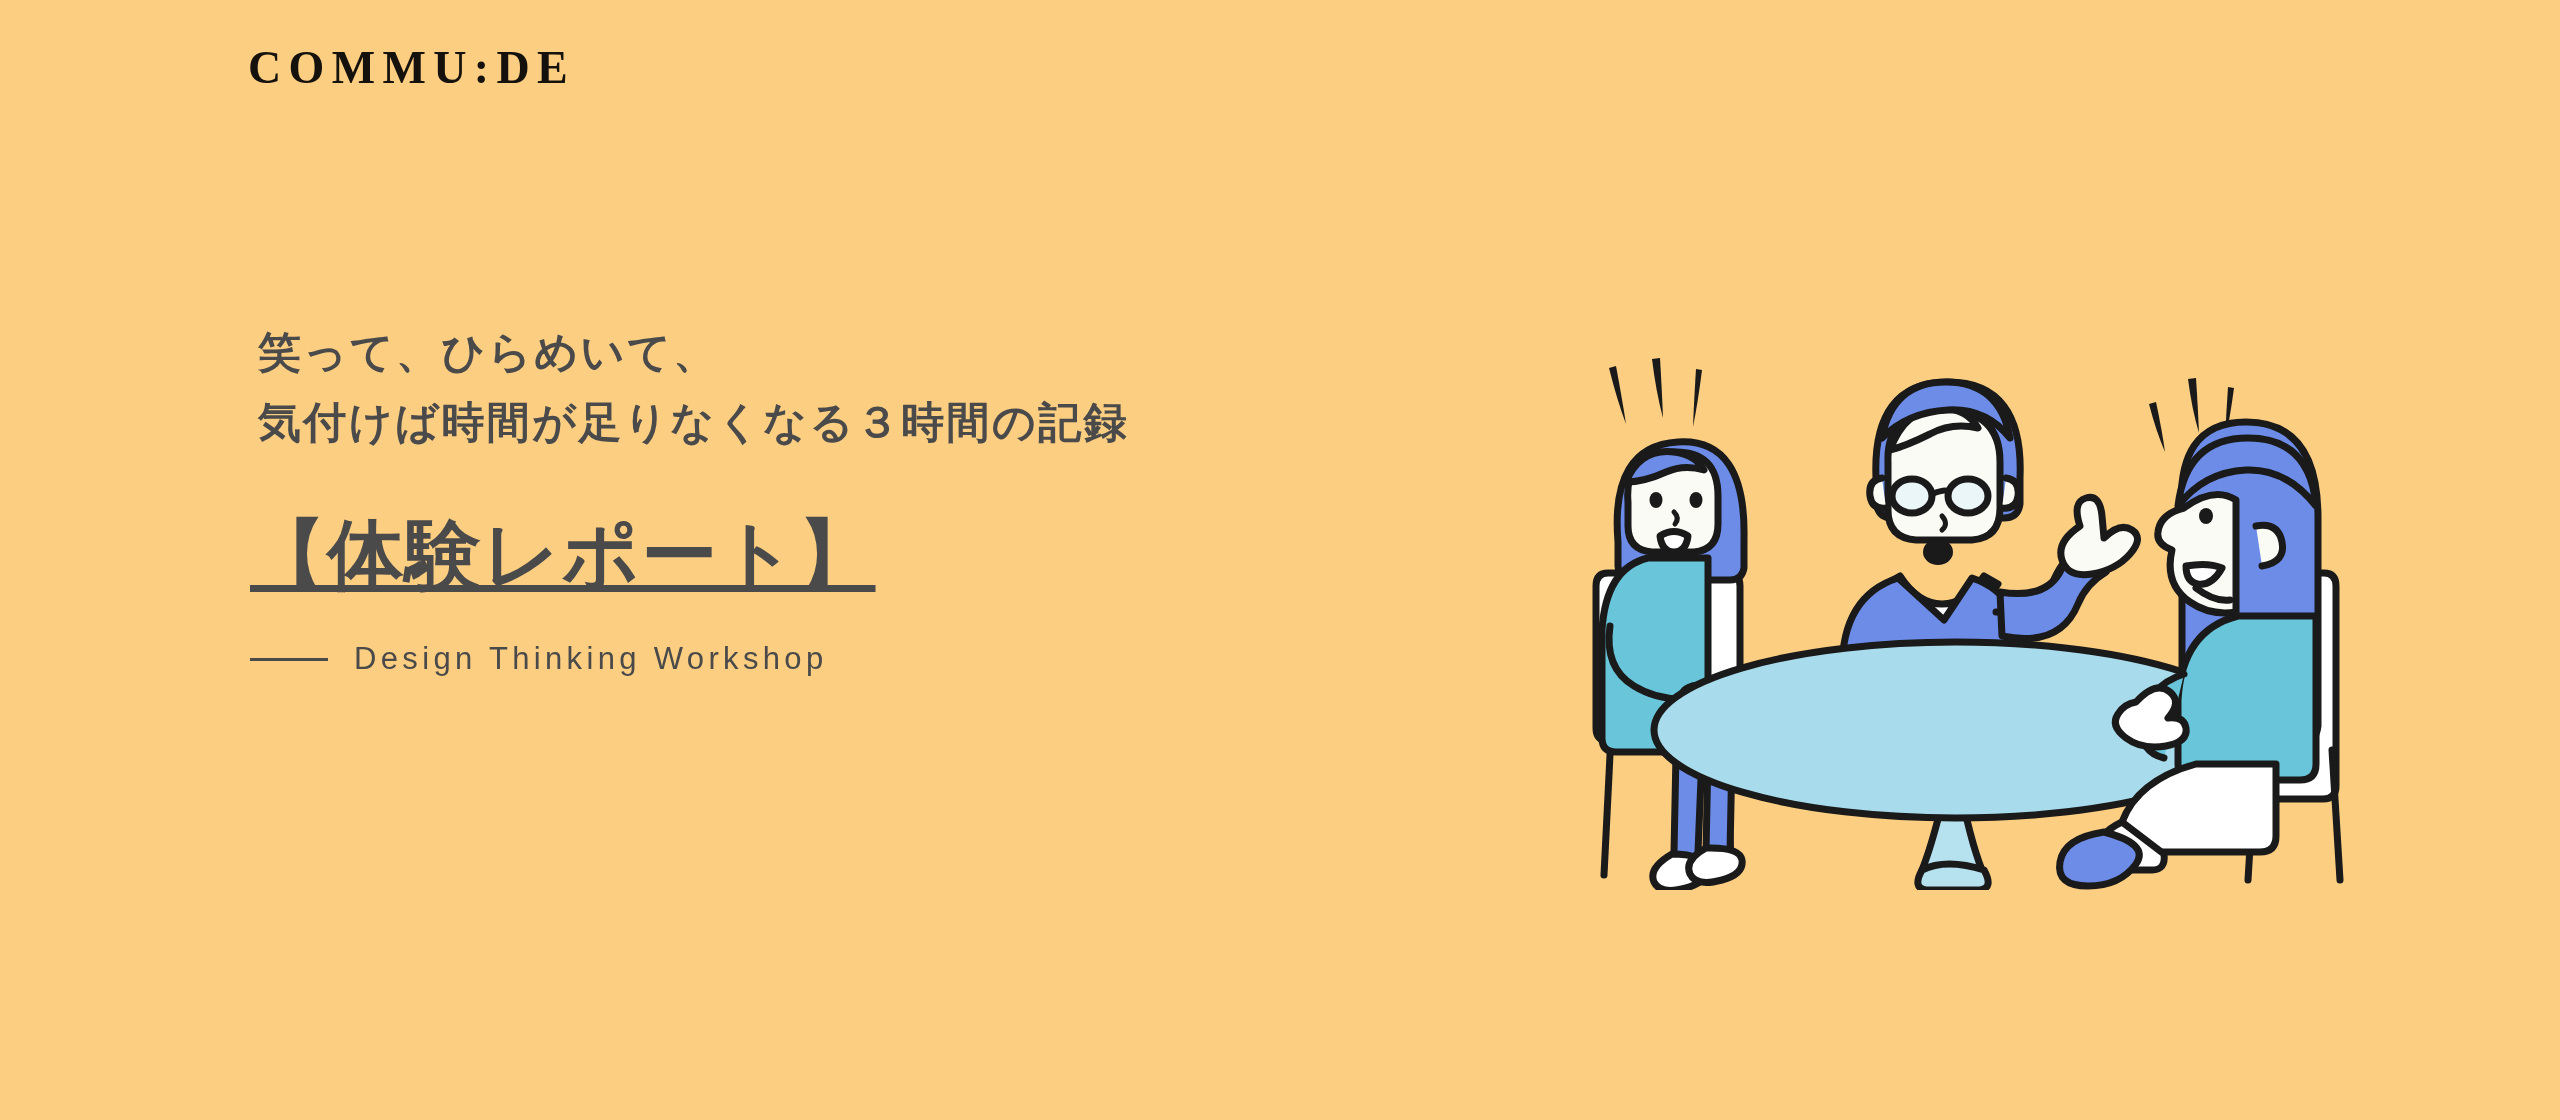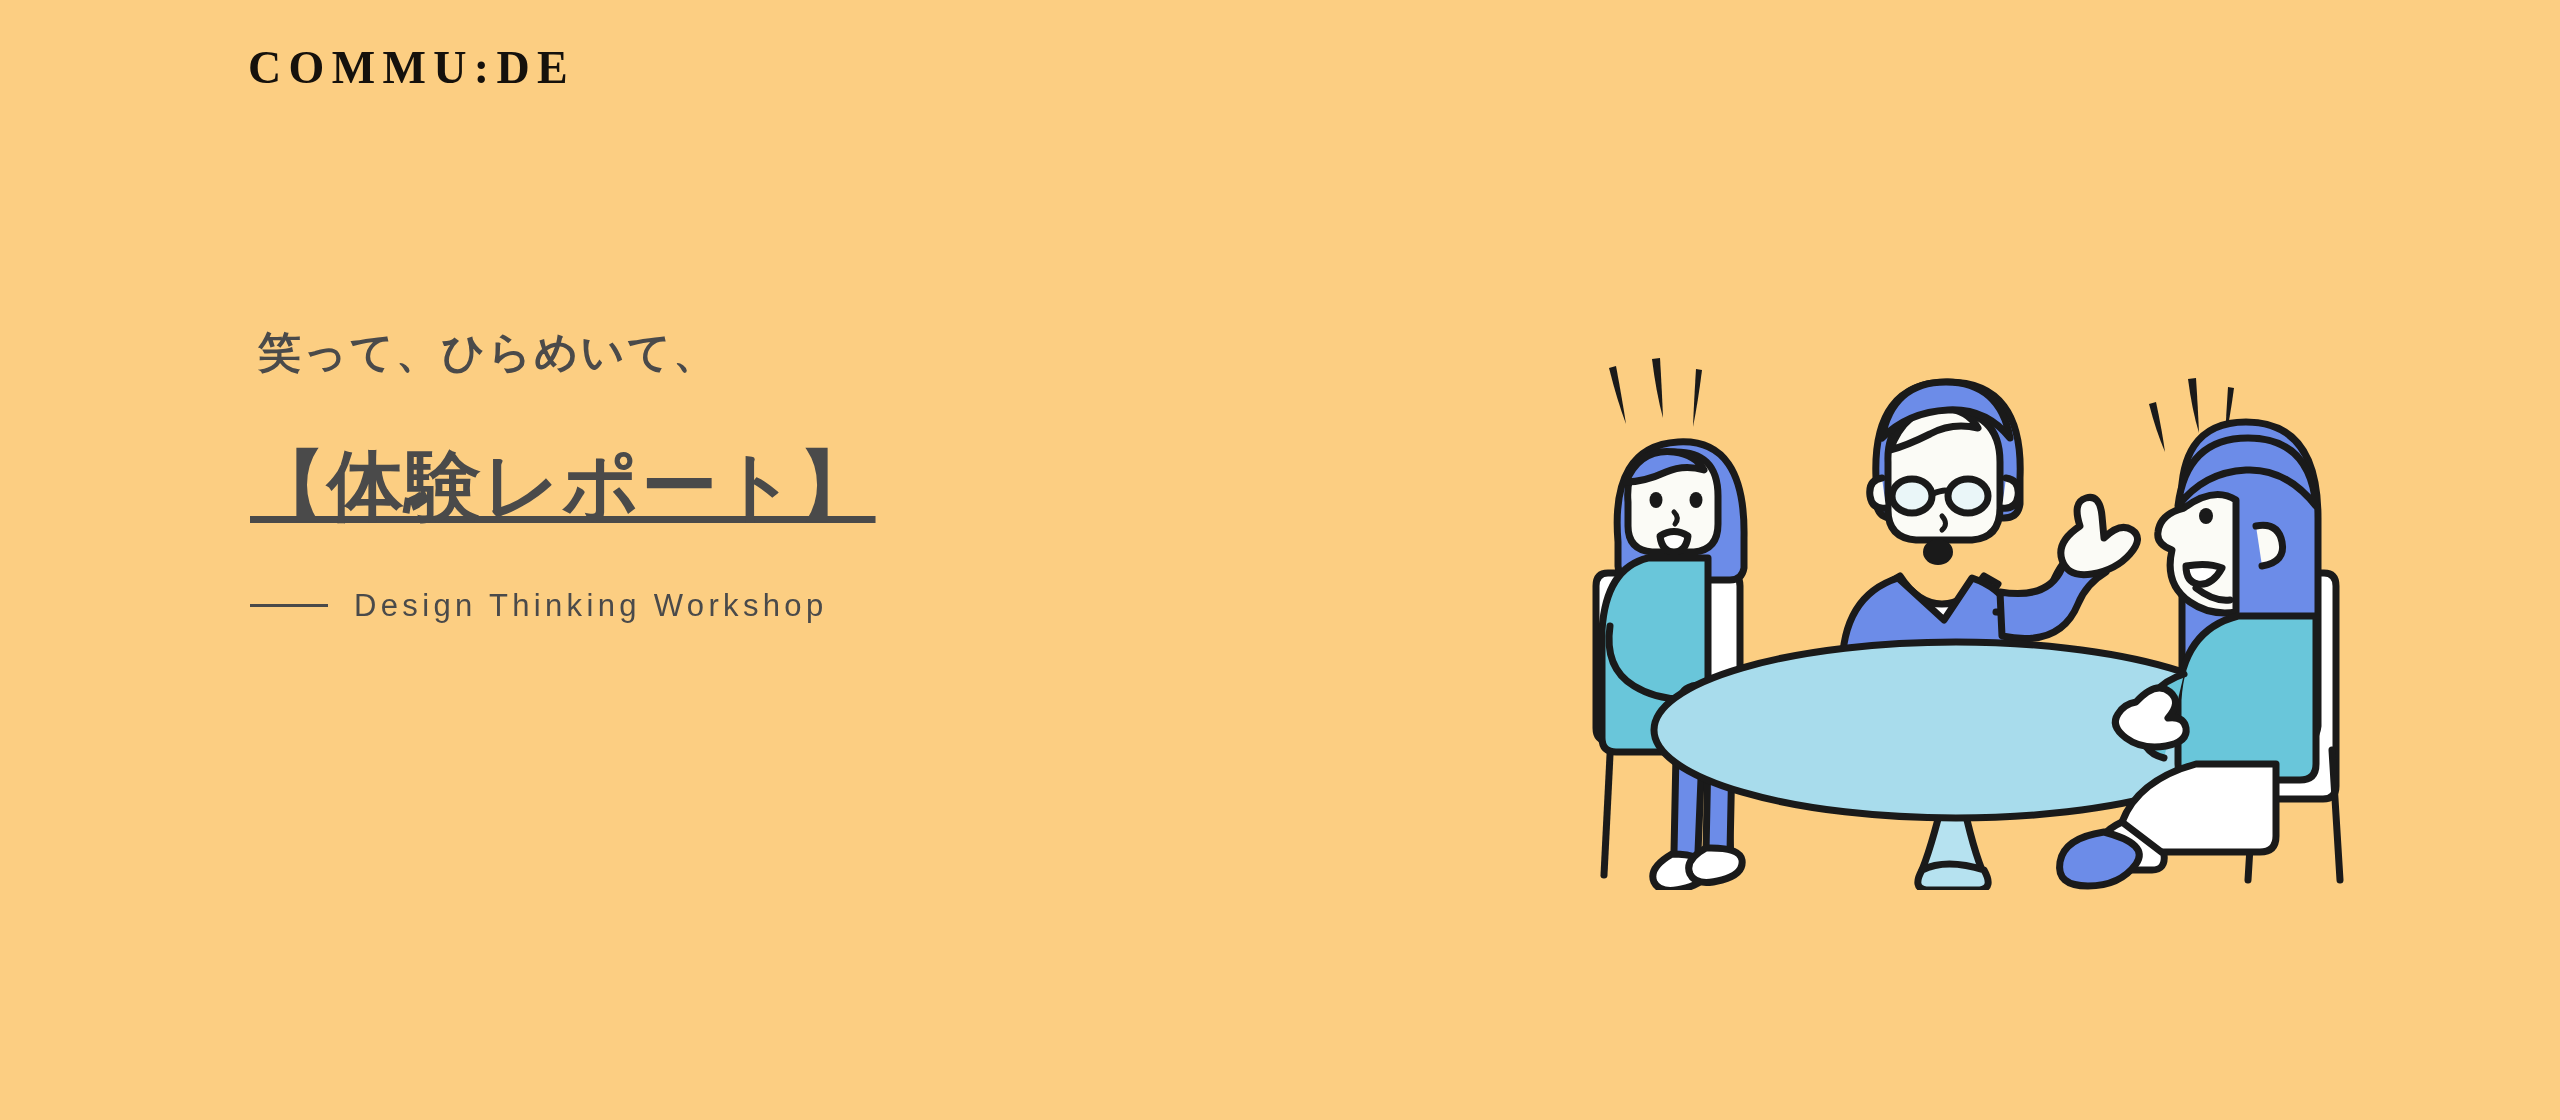--- a/index.html
+++ b/index.html
@@ -50,21 +50,21 @@
     margin-top:44px;
     font-size:76px;
     font-weight:700;
     color:#4A4A4A;
     line-height:1.42;
     letter-spacing:0.02em;
     white-space:nowrap;
     text-decoration:underline;
   }
   .subtitle-row {
-    margin-top:48px;
+    margin-top:32px;
     display:flex;
     align-items:center;
     gap:26px;
   }
   .rule {
     width:78px;
     height:3px;
     background:#4A4A4A;
     flex:0 0 auto;
   }
@@ -87,20 +87,21 @@
 </style>
 </head>
 <body>
 
 <div class="banner">
 
   <div class="logo">COMMU:DE</div>
 
   <div class="copy">
     <div class="lead">笑って、ひらめいて、</div>
+    <div class="lead">気付けば時間が足りなくなる３時間の記録</div>
 
     <div class="title">【体験レポート】</div>
 
     <div class="subtitle-row">
       <span class="rule"></span>
       <span class="subtitle">Design Thinking Workshop</span>
     </div>
   </div>
 
   <div class="illustration">

